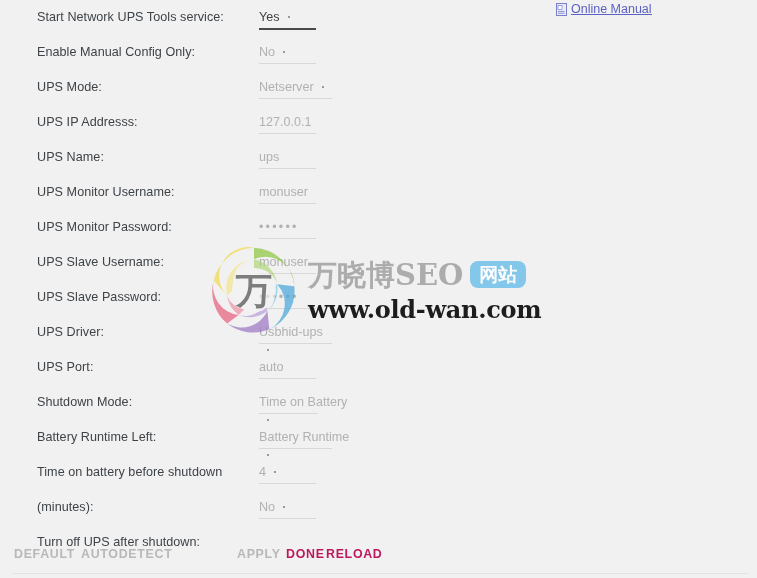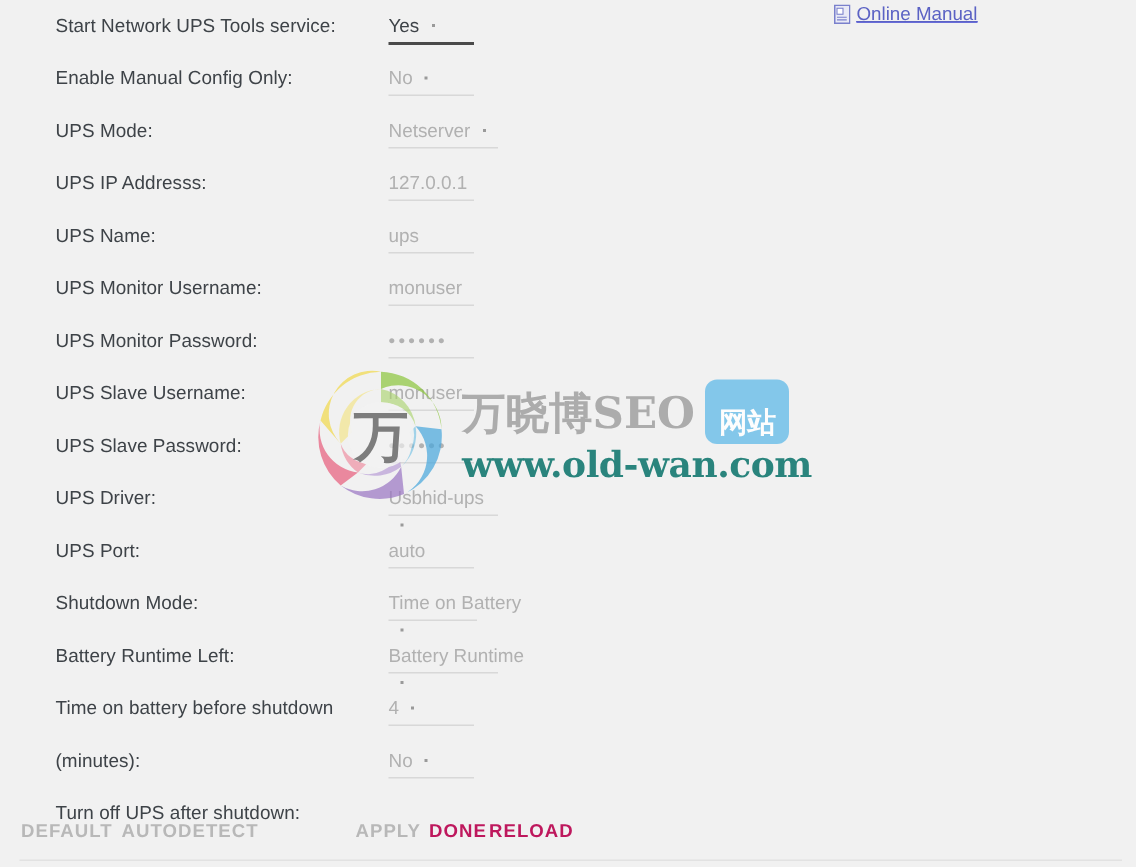--- a/index.html
+++ b/index.html
@@ -184,29 +184,29 @@
     line-height: 32px;
     white-space: nowrap;
   }
   #wm-badge {
     background: #74c2ea;
     color: #ffffff;
     font-family: "DejaVu Serif", serif;
     font-size: 19px;
     font-weight: bold;
     border-radius: 8px;
-    padding: 18px 9px 3px 9px;
+    padding: 2px 9px 3px 9px;
     line-height: 22px;
     white-space: nowrap;
   }
   #wm-url {
     font-family: "DejaVu Serif", serif;
     font-size: 24px;
     font-weight: bold;
-    color: #0f766e;
+    color: #000000;
     line-height: 30px;
     margin-top: 3px;
     white-space: nowrap;
     letter-spacing: -0.3px;
   }
 </style>
 </head>
 <body>
 
 <div id="page">

